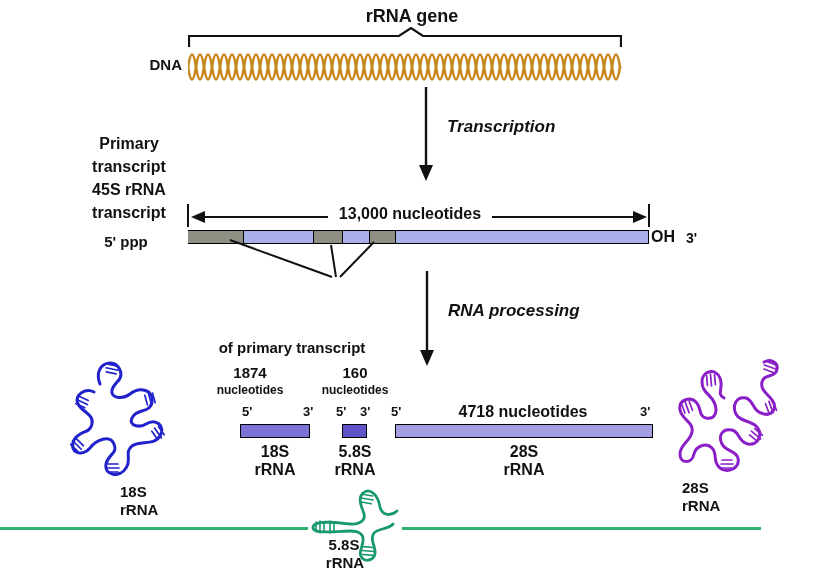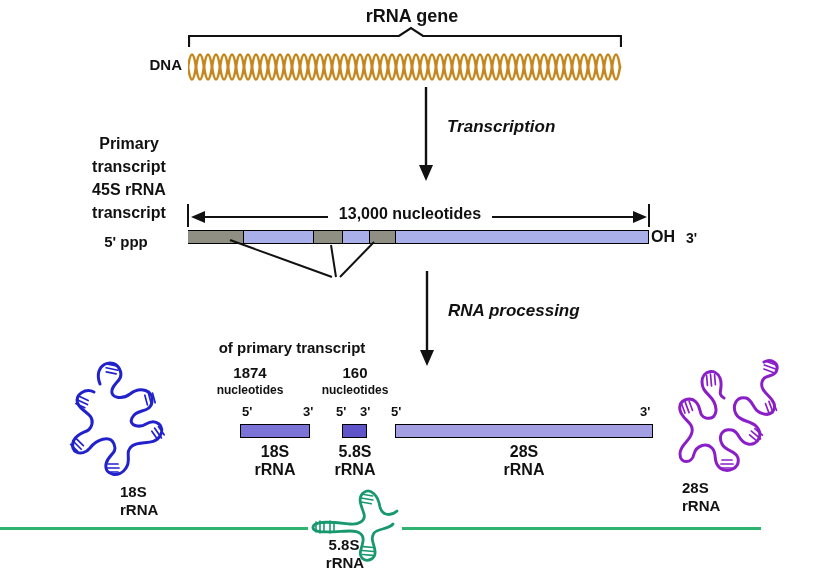--- a/index.html
+++ b/index.html
@@ -128,20 +128,21 @@
   <svg class="abs" id="processing-arrow" width="18" height="97">
     <line x1="9" y1="0" x2="9" y2="81" stroke="#111" stroke-width="2.4"></line>
     <polygon points="2,79 16,79 9,95" fill="#111"></polygon>
   </svg>
   <div class="abs bi" id="processing-label">RNA processing</div>
 
   <div class="abs b ctr size-num" id="size-18s">1874</div>
   <div class="abs b ctr size-unit" id="unit-18s">nucleotides</div>
   <div class="abs b ctr size-num" id="size-58s">160</div>
   <div class="abs b ctr size-unit" id="unit-58s">nucleotides</div>
+  <div class="abs b ctr" id="size-28s">4718 nucleotides</div>
 
   <div class="abs prime" id="p5-18s">5'</div>
   <div class="abs prime" id="p3-18s">3'</div>
   <div class="abs prime" id="p5-58s">5'</div>
   <div class="abs prime" id="p3-58s">3'</div>
   <div class="abs prime" id="p5-28s">5'</div>
   <div class="abs prime" id="p3-28s">3'</div>
 
   <div class="product-bar" id="bar-18s"></div>
   <div class="product-bar" id="bar-58s"></div>

